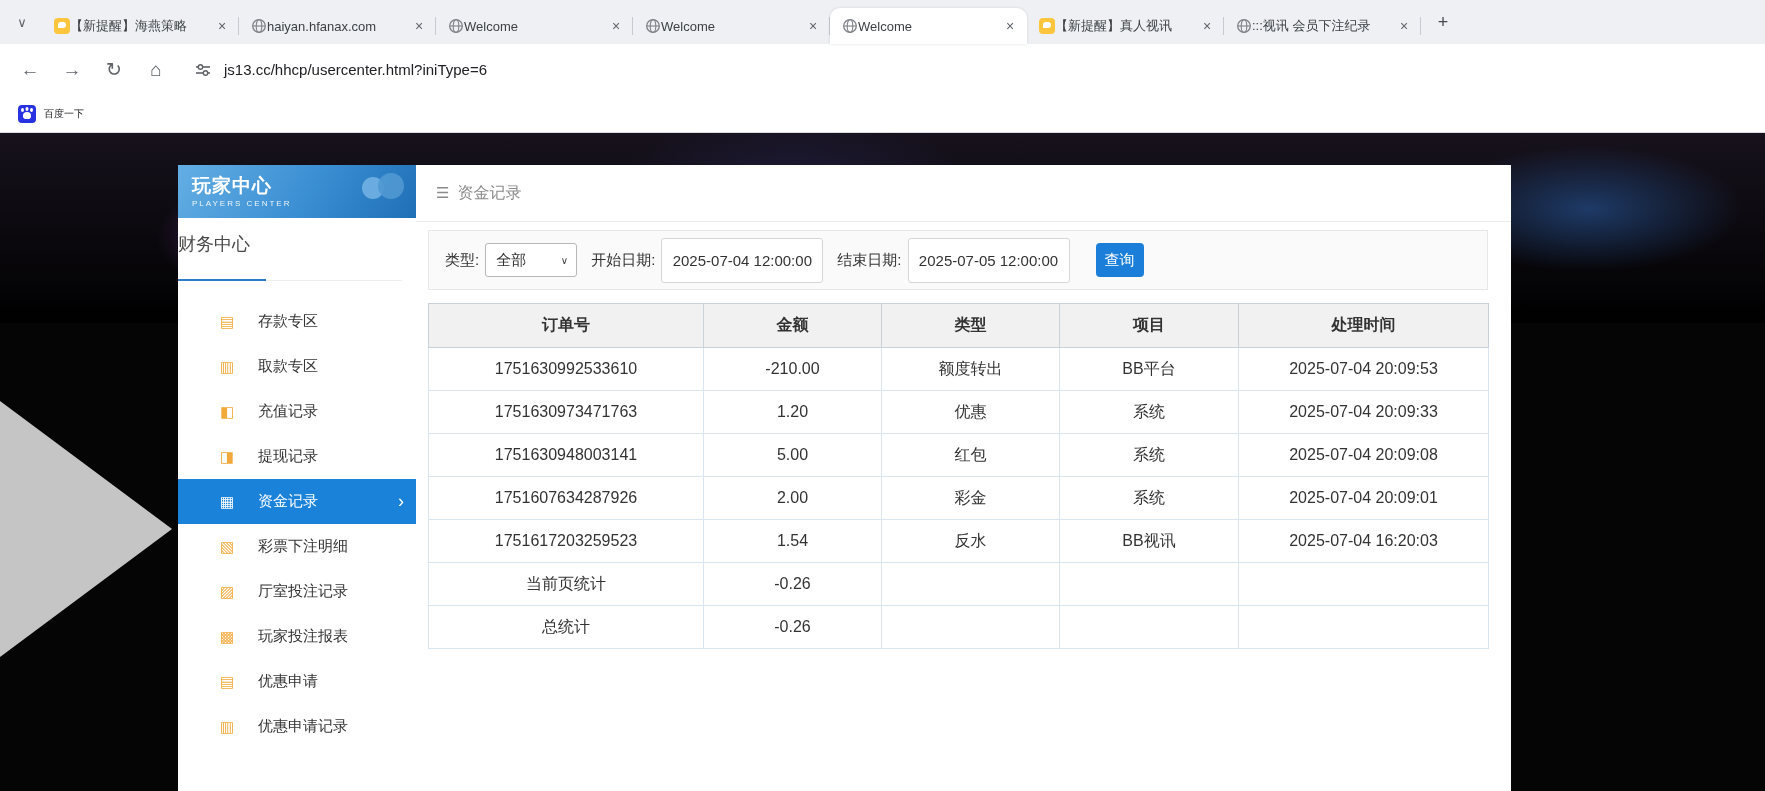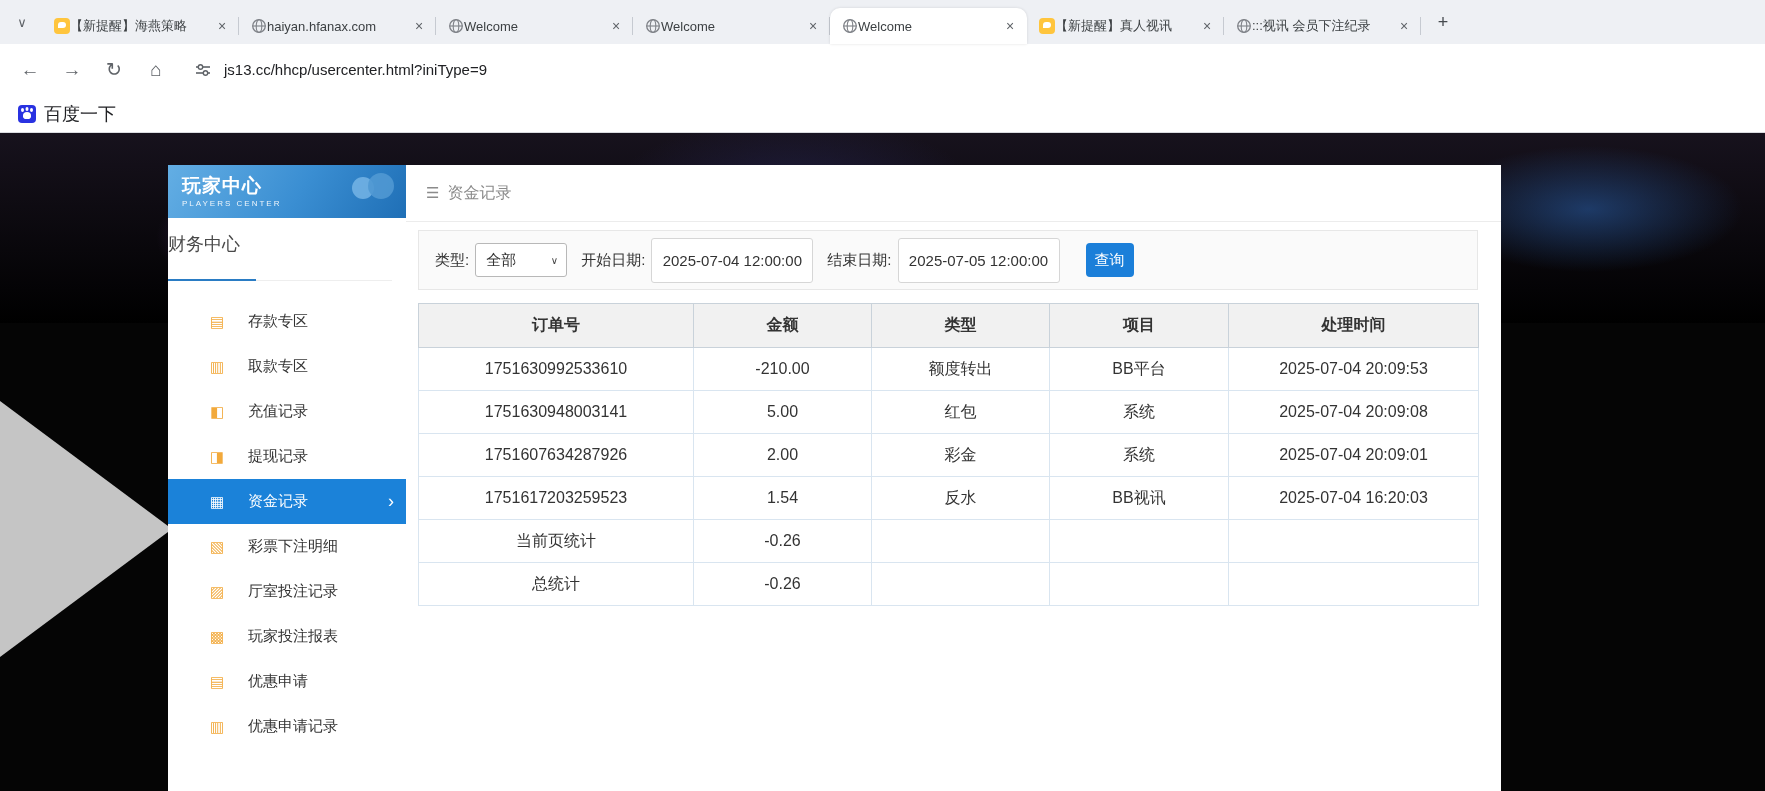--- a/index.html
+++ b/index.html
@@ -28,38 +28,38 @@
   .toolbar { height:51px; background:#fff; display:flex; align-items:center; padding:0 12px; }
   .nav-btn { width:36px; height:36px; border-radius:50%; display:flex; align-items:center; justify-content:center;
     font-size:19px; color:#5f6368; margin-right:6px; cursor:pointer; }
   .omnibox { flex:1; height:36px; display:flex; align-items:center; padding:0 10px; border-radius:18px; }
   .site-info { width:26px; height:26px; display:flex; align-items:center; justify-content:center; margin-right:8px;
     border-radius:50%; cursor:pointer; }
   .url-text { font-size:15px; color:#202124; }
 
   .bookmarks-bar { height:38px; background:#fff; border-bottom:1px solid #dadce0; display:flex; align-items:center; padding:0 10px; }
   .bookmark { display:flex; align-items:center; gap:8px; padding:4px 8px; border-radius:6px; cursor:pointer;
-    font-size:18px; color:#202124; }
+    font-size:10px; color:#202124; }
   .baidu-ico { width:18px; height:18px; background:#2932e1; border-radius:4px; position:relative; }
   .baidu-ico::before { content:""; position:absolute; left:5px; top:7px; width:8px; height:7px; background:#fff; border-radius:50% 50% 40% 40%; }
   .baidu-ico::after { content:""; position:absolute; left:3px; top:3px; width:3px; height:4px; background:#fff; border-radius:50%;
     box-shadow:9px 0 0 #fff, 4.5px -1px 0 #fff; }
 
   
   .page { position:relative; height:658px; background:#050505; overflow:hidden; }
   .bg-art { position:absolute; left:0; top:0; right:0; height:190px;
     background:
       radial-gradient(180px 90px at 16% 55%, rgba(120,60,160,.75), rgba(0,0,0,0) 70%),
       radial-gradient(260px 100px at 45% 30%, rgba(40,40,90,.55), rgba(0,0,0,0) 70%),
       radial-gradient(220px 90px at 90% 40%, rgba(40,90,160,.6), rgba(0,0,0,0) 70%),
       linear-gradient(180deg, #17121d, #000); }
   .bg-triangle { position:absolute; left:0; top:268px; width:0; height:0;
     border-top:128px solid transparent; border-bottom:128px solid transparent; border-left:172px solid rgba(214,214,214,.92); }
 
-  .content-card { position:absolute; left:168px; top:32px; width:1333px; height:626px; background:#fff; display:flex; }
+  .content-card { position:absolute; left:178px; top:32px; width:1333px; height:626px; background:#fff; display:flex; }
 
   
   .sidebar { width:238px; flex:none; }
   .sidebar-header { height:53px; background:linear-gradient(120deg,#63aee4 0%,#3a8ed2 55%,#1f6fb6 100%);
     color:#fff; padding:8px 0 0 14px; position:relative; overflow:hidden; }
   .sidebar-header .t { font-size:19px; font-weight:bold; letter-spacing:1px; }
   .sidebar-header .s { font-size:8px; letter-spacing:2px; opacity:.9; }
   .pad-deco { position:absolute; right:10px; top:8px; width:44px; height:30px; opacity:.8; }
   .pad-deco i { position:absolute; border-radius:50%; background:rgba(255,255,255,.55); }
   .pad-deco i:nth-child(1){ width:22px; height:22px; left:0; top:4px; background:rgba(130,190,235,.9);}
@@ -192,21 +192,21 @@
     </div>
   <div class="omnibox">
     <span class="site-info">
       <svg width="16" height="16" viewBox="0 0 16 16">
           <line x1="1" y1="5" x2="15" y2="5" stroke="#5f6368" stroke-width="1.6"></line>
           <circle cx="5.5" cy="5" r="2.2" fill="#fff" stroke="#5f6368" stroke-width="1.4"></circle>
           <line x1="1" y1="11" x2="15" y2="11" stroke="#5f6368" stroke-width="1.6"></line>
           <circle cx="10.5" cy="11" r="2.2" fill="#fff" stroke="#5f6368" stroke-width="1.4"></circle>
         </svg>
     </span>
-    <span class="url-text">js13.cc/hhcp/usercenter.html?iniType=9</span>
+    <span class="url-text">js13.cc/hhcp/usercenter.html?iniType=6</span>
   </div>
 </div>
 
 <div class="bookmarks-bar">
   <div class="bookmark">
     <span class="baidu-ico"></span>
     <span>百度一下</span>
   </div>
 </div>
 
@@ -302,20 +302,27 @@
         </thead>
         <tbody>
           <tr>
             <td>1751630992533610</td>
             <td>-210.00</td>
             <td>额度转出</td>
             <td>BB平台</td>
             <td>2025-07-04 20:09:53</td>
           </tr>
           <tr>
+            <td>1751630973471763</td>
+            <td>1.20</td>
+            <td>优惠</td>
+            <td>系统</td>
+            <td>2025-07-04 20:09:33</td>
+          </tr>
+          <tr>
             <td>1751630948003141</td>
             <td>5.00</td>
             <td>红包</td>
             <td>系统</td>
             <td>2025-07-04 20:09:08</td>
           </tr>
           <tr>
             <td>1751607634287926</td>
             <td>2.00</td>
             <td>彩金</td>

